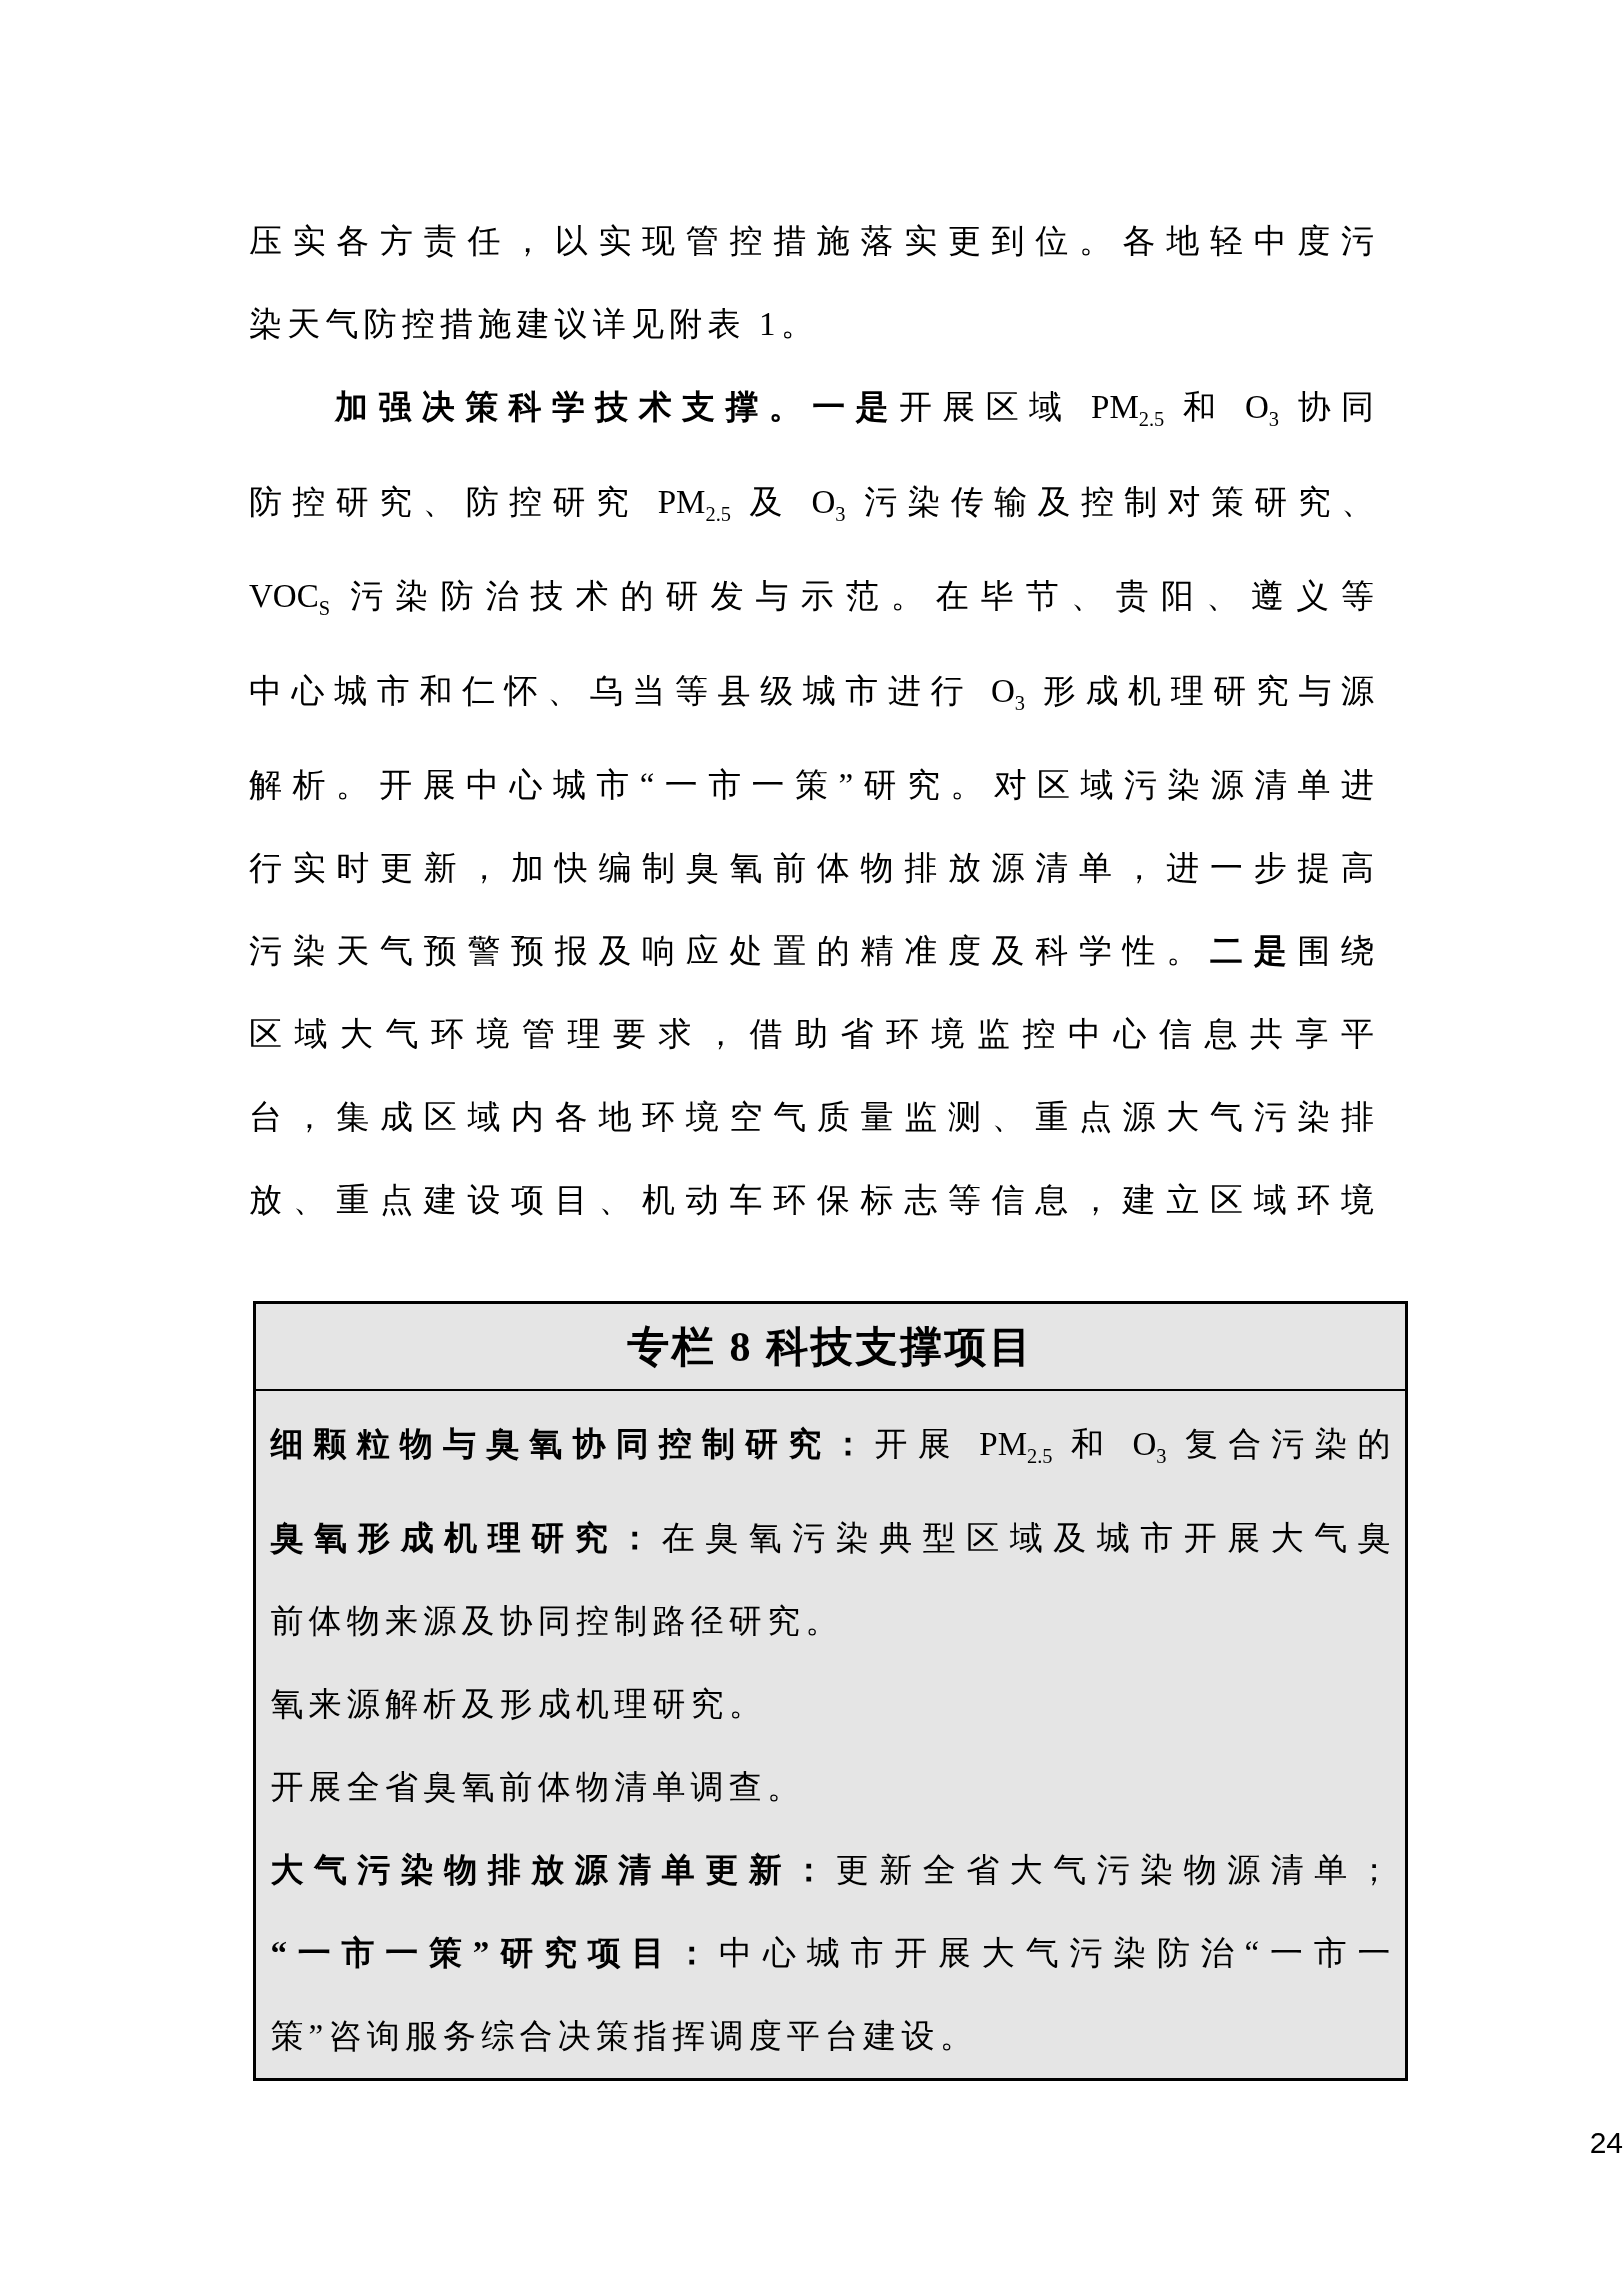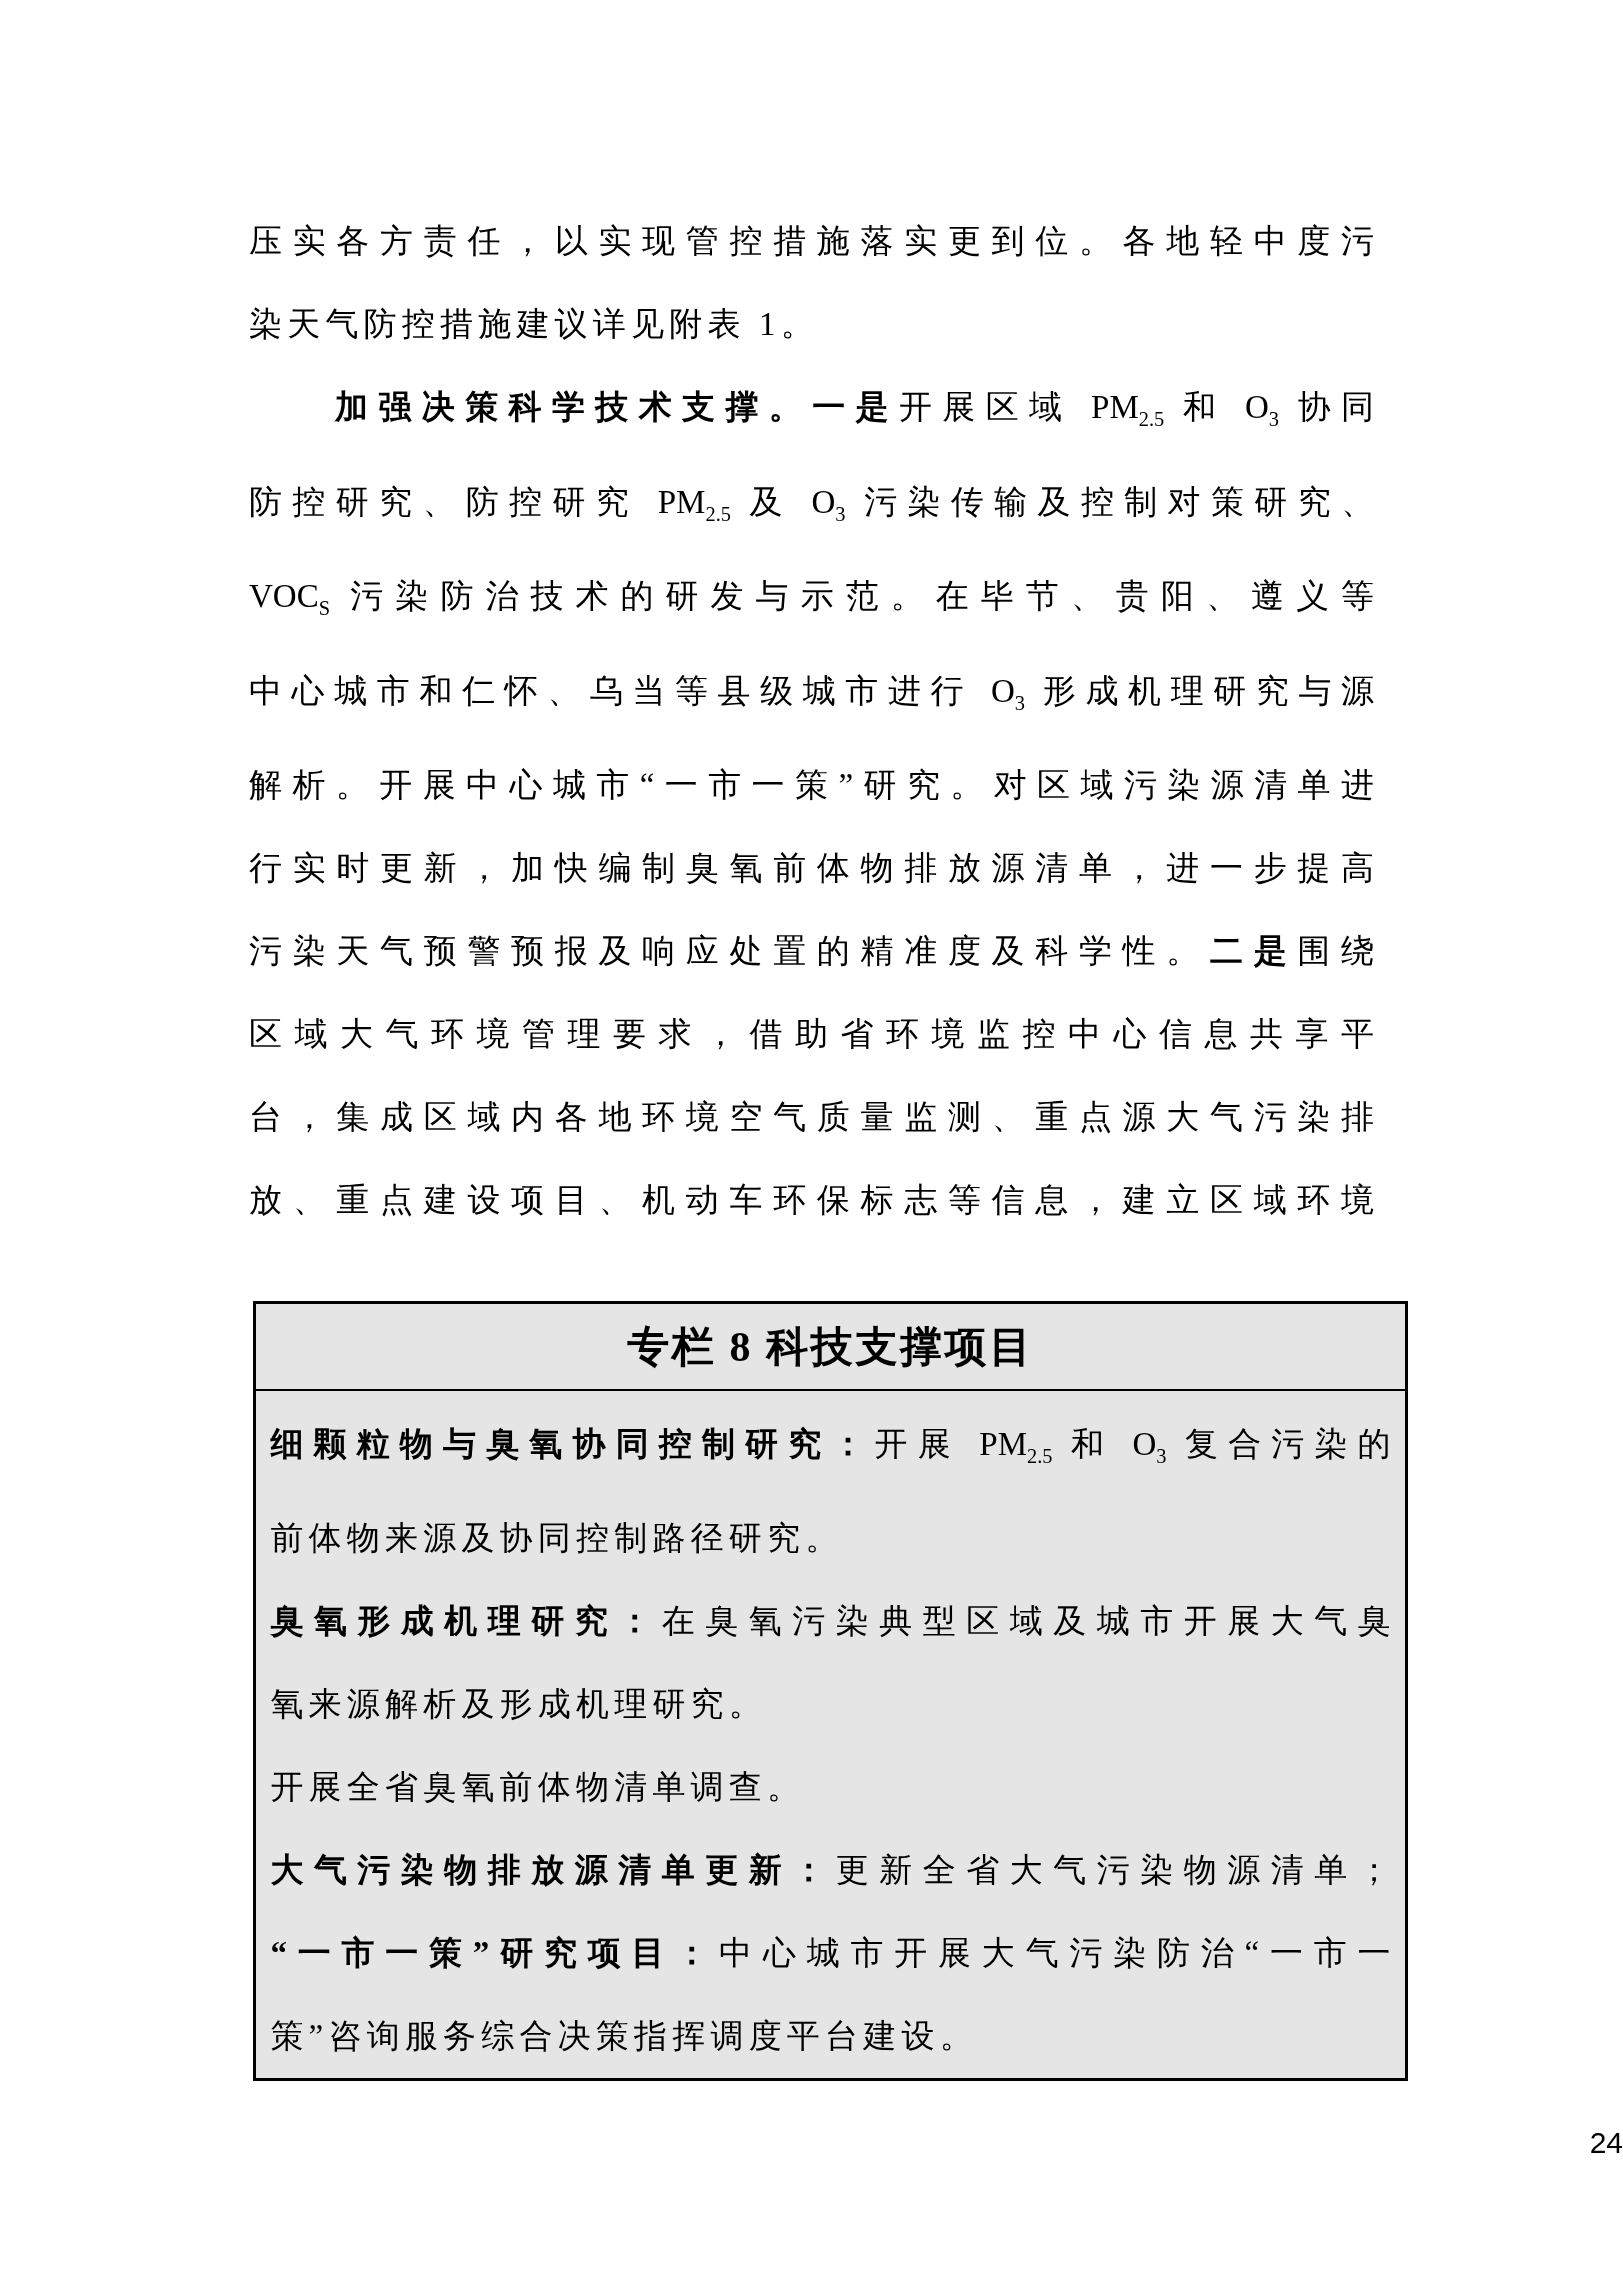--- a/index.html
+++ b/index.html
@@ -92,22 +92,22 @@
       <div class="line j"><span>污染天气预警预报及响应处置的精准度及科学性。</span><span class="b">二是</span><span>围绕</span></div>
       <div class="line j"><span>区域大气环境管理要求，借助省环境监控中心信息共享平</span></div>
       <div class="line j"><span>台，集成区域内各地环境空气质量监测、重点源大气污染排</span></div>
       <div class="line j"><span>放、重点建设项目、机动车环保标志等信息，建立区域环境</span></div>
     </main>
 
   <section class="callout-box">
     <header class="box-header">专栏 8 科技支撑项目</header>
     <div class="box-body" id="box-lines">
         <div class="line j"><span class="b">细颗粒物与臭氧协同控制研究：</span><span>开展 PM</span><sub>2.5</sub><span> 和 O</span><sub>3</sub><span> 复合污染的</span></div>
+        <div class="line j"><span class="b">臭氧形成机理研究：</span><span>在臭氧污染典型区域及城市开展大气臭</span></div>
         <div class="line"><span>前体物来源及协同控制路径研究。</span></div>
-        <div class="line j"><span class="b">臭氧形成机理研究：</span><span>在臭氧污染典型区域及城市开展大气臭</span></div>
         <div class="line"><span>氧来源解析及形成机理研究。</span></div>
         <div class="line"><span>开展全省臭氧前体物清单调查。</span></div>
         <div class="line j"><span class="b">大气污染物排放源清单更新：</span><span>更新全省大气污染物源清单；</span></div>
         <div class="line j"><span class="b">“一市一策”研究项目：</span><span>中心城市开展大气污染防治“一市一</span></div>
         <div class="line"><span>策”咨询服务综合决策指挥调度平台建设。</span></div>
       </div>
   </section>
 
   <footer class="page-number">24</footer>
 

